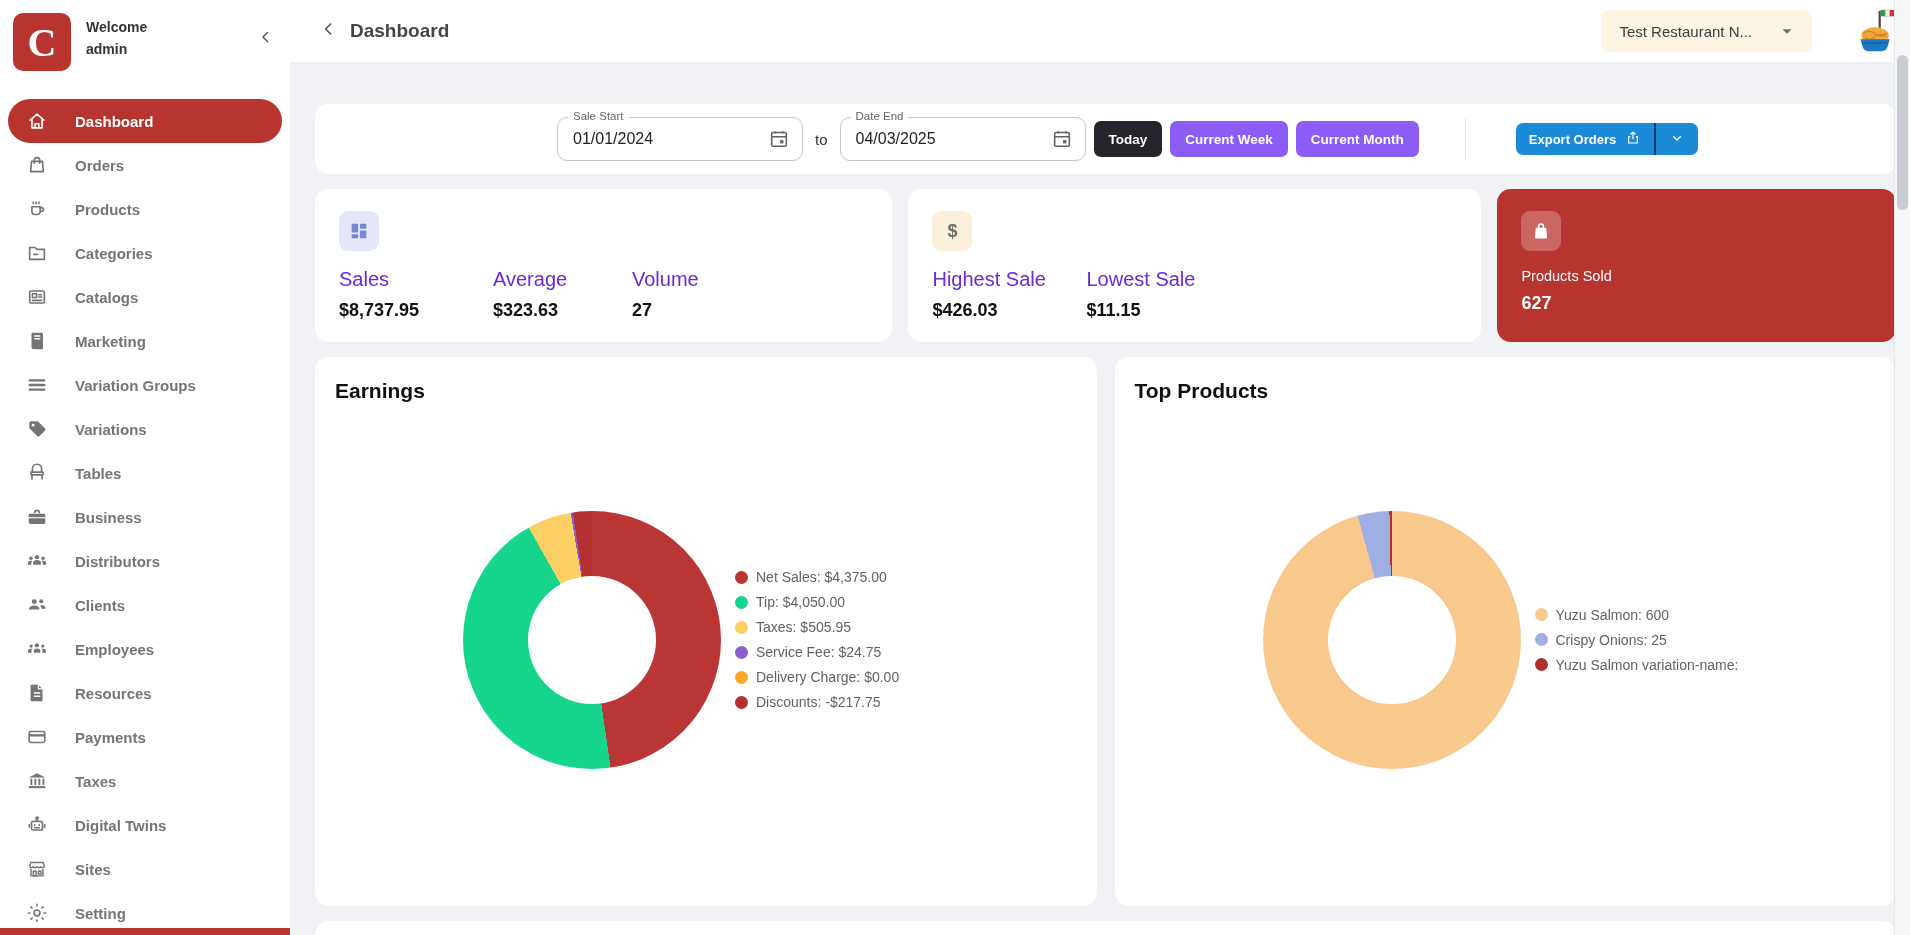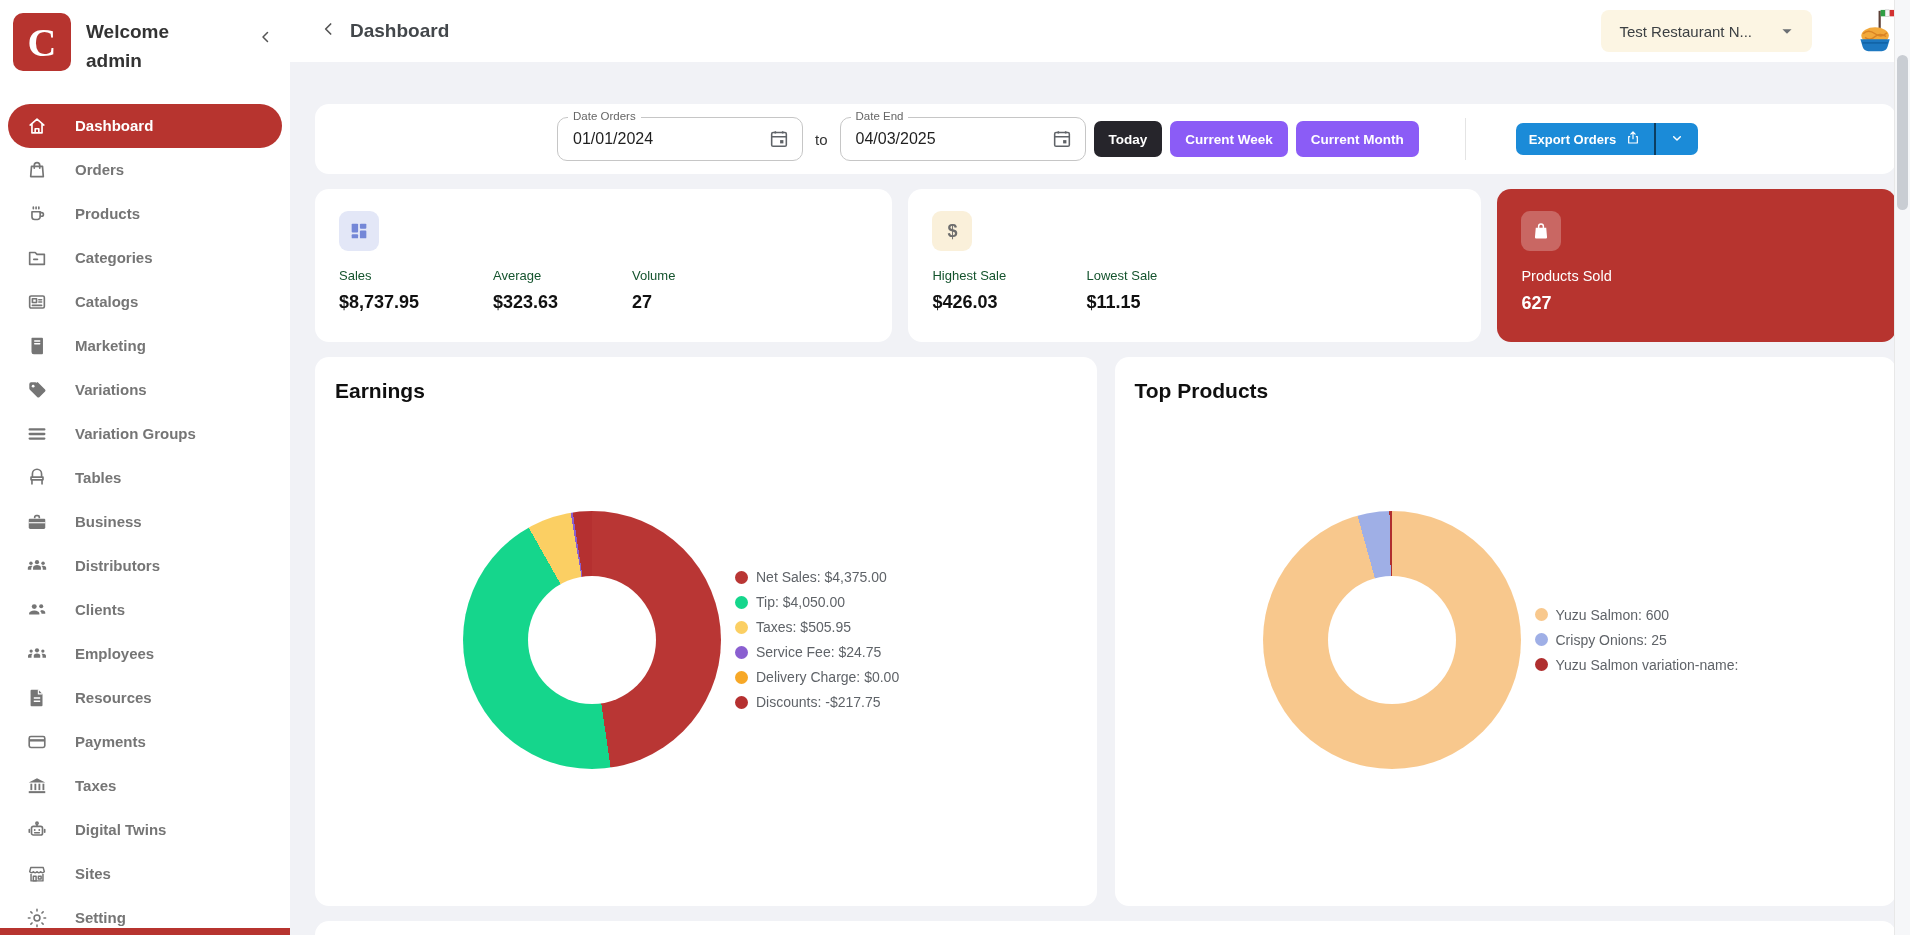--- a/index.html
+++ b/index.html
@@ -10,21 +10,21 @@
     background:#f1f2f6; color:#222;
   }
   .app { display:flex; width:100%; height:100%; }
 
   
   .sidebar { width:290px; background:#fff; flex-shrink:0; position:relative; z-index:2; }
   .sidebar-header { display:flex; align-items:flex-start; padding:13px 10px 8px 13px; gap:15px; }
   .logo { width:58px; height:58px; border-radius:10px; background:#b7342f; color:#fff;
           display:flex; align-items:center; justify-content:center;
           font-size:40px; font-weight:bold; font-family:"Liberation Serif", serif; }
-  .welcome { font-size:19px; font-weight:bold; color:#333; line-height:1.55; padding-top:4px; }
+  .welcome { font-size:14px; font-weight:bold; color:#333; line-height:1.55; padding-top:4px; }
   .collapse-btn { margin-left:auto; color:#555; width:28px; height:28px; margin-top:12px;
                   display:flex; align-items:center; justify-content:center; cursor:pointer; }
   .collapse-btn svg { width:18px; height:18px; }
   .side-nav { margin-top:20px; }
   .nav-item { display:flex; align-items:center; height:44px; margin:0 8px; padding-left:18px;
               border-radius:23px; color:#757575; font-size:15px; font-weight:bold; cursor:pointer; gap:27px; }
   .nav-item .nav-icon { width:22px; height:22px; flex-shrink:0; }
   .nav-item .nav-icon svg { width:22px; height:22px; display:block; }
   .nav-item.active { background:#b7342f; color:#fff; }
   .sidebar-bottom-bar { position:absolute; left:0; right:0; bottom:0; height:7px; background:#b7342f; }
@@ -76,21 +76,21 @@
   .stat-card.c2 { flex:578 0 0; }
   .stat-card.c3 { flex:386 0 0; background:#b7342f; color:#fff; }
   .stat-icon { width:40px; height:40px; border-radius:9px; display:flex; align-items:center; justify-content:center; }
   .stat-icon svg { width:22px; height:22px; }
   .stat-icon.grid-bg { background:#e3e7f7; color:#7487d7; }
   .stat-icon.dollar-bg { background:#faf0da; color:#6d6d6d; font-size:18px; font-weight:bold; }
   .stat-icon.bag-bg { background:rgba(255,255,255,0.25); }
   .metrics { display:flex; margin-top:17px; }
   .metric { min-width:154px; }
   .metric:nth-child(2) { min-width:139px; }
-  .metric-label { font-size:13px; color:#14532d; }
+  .metric-label { font-size:20px; color:#6d28d9; }
   .stat-card.c3 .metric-label, .stat-card.c3 .c3-label { color:#fff; }
   .metric-value { font-size:18px; font-weight:bold; color:#111; margin-top:9px; }
   .c3-label { font-size:14.5px; margin-top:17px; }
   .c3-value { font-size:18px; font-weight:bold; margin-top:9px; }
 
   
   .charts-row { display:flex; gap:18px; margin-top:15px; }
   .chart-card { background:#fff; border-radius:14px; height:549px; padding:22px 20px 20px 20px; flex:1 1 0; }
   .chart-title { font-size:21px; font-weight:bold; color:#0f0f0f; }
   .chart-body { height:calc(100% - 34px); display:flex; align-items:center; padding-left:128px; gap:14px; }
@@ -180,33 +180,33 @@
             <svg viewBox="0 0 24 24">
               <path fill="currentColor" d="M6.5 3h11a1 1 0 0 1 1 1v16a1 1 0 0 1-1 1h-9A2.5 2.5 0 0 1 6 18.5V3.5a.5.5 0 0 1 .5-.5Z"></path>
               <path d="M9.5 6.5h5.5M9.5 9.5h5.5" stroke="#fff" stroke-width="1.5" stroke-linecap="round"></path>
             </svg>
           </span>
     <span class="nav-label">Marketing</span>
   </div>
         <div class="nav-item">
     <span class="nav-icon">
             <svg viewBox="0 0 24 24">
+              <path d="M4 7h16M4 12h16M4 17h16" stroke="currentColor" stroke-width="2.5" stroke-linecap="round"></path>
+            </svg>
+          </span>
+    <span class="nav-label">Variation Groups</span>
+  </div>
+        <div class="nav-item">
+    <span class="nav-icon">
+            <svg viewBox="0 0 24 24">
               <path fill="currentColor" d="M12.6 3.2 20.8 11.4a1.5 1.5 0 0 1 0 2.1l-6.3 6.3a1.5 1.5 0 0 1-2.1 0L4.2 11.6a2 2 0 0 1-.6-1.4V5.6a2 2 0 0 1 2-2h4.6a2 2 0 0 1 1.4.6Z"></path>
               <circle cx="7.8" cy="7.8" r="1.5" fill="#fff"></circle>
             </svg>
           </span>
     <span class="nav-label">Variations</span>
-  </div>
-        <div class="nav-item">
-    <span class="nav-icon">
-            <svg viewBox="0 0 24 24">
-              <path d="M4 7h16M4 12h16M4 17h16" stroke="currentColor" stroke-width="2.5" stroke-linecap="round"></path>
-            </svg>
-          </span>
-    <span class="nav-label">Variation Groups</span>
   </div>
         <div class="nav-item">
     <span class="nav-icon">
             <svg viewBox="0 0 24 24" fill="none" stroke="currentColor" stroke-width="1.8" stroke-linecap="round" stroke-linejoin="round">
               <path d="M7 11V7.5a5 5 0 0 1 10 0V11"></path>
               <path d="M5.5 11h13v3h-13Z"></path>
               <path d="M6.5 14v4.5M17.5 14v4.5"></path>
             </svg>
           </span>
     <span class="nav-label">Tables</span>
@@ -360,21 +360,21 @@
             <path d="M9 38h28" stroke="#0f5e9e" stroke-width="1.4"></path>
           </svg>
         </div>
       </div>
     </header>
 
     <div class="content">
 
       <div class="filter-card">
         <div class="date-field">
-          <span class="fl-label">Date Orders</span>
+          <span class="fl-label">Sale Start</span>
           <span class="date-value">01/01/2024</span>
           <span class="cal-icon">
             <svg viewBox="0 0 24 24" fill="none" stroke="currentColor" stroke-width="1.7">
                 <rect x="4" y="5" width="16" height="15" rx="1.5"></rect>
                 <path d="M4 9.5h16M8 3.5V6M16 3.5V6"></path>
                 <rect x="13.2" y="13.2" width="3.6" height="3.6" fill="currentColor" stroke="none"></rect>
               </svg>
           </span>
         </div>
         <span class="to-sep">to</span>

